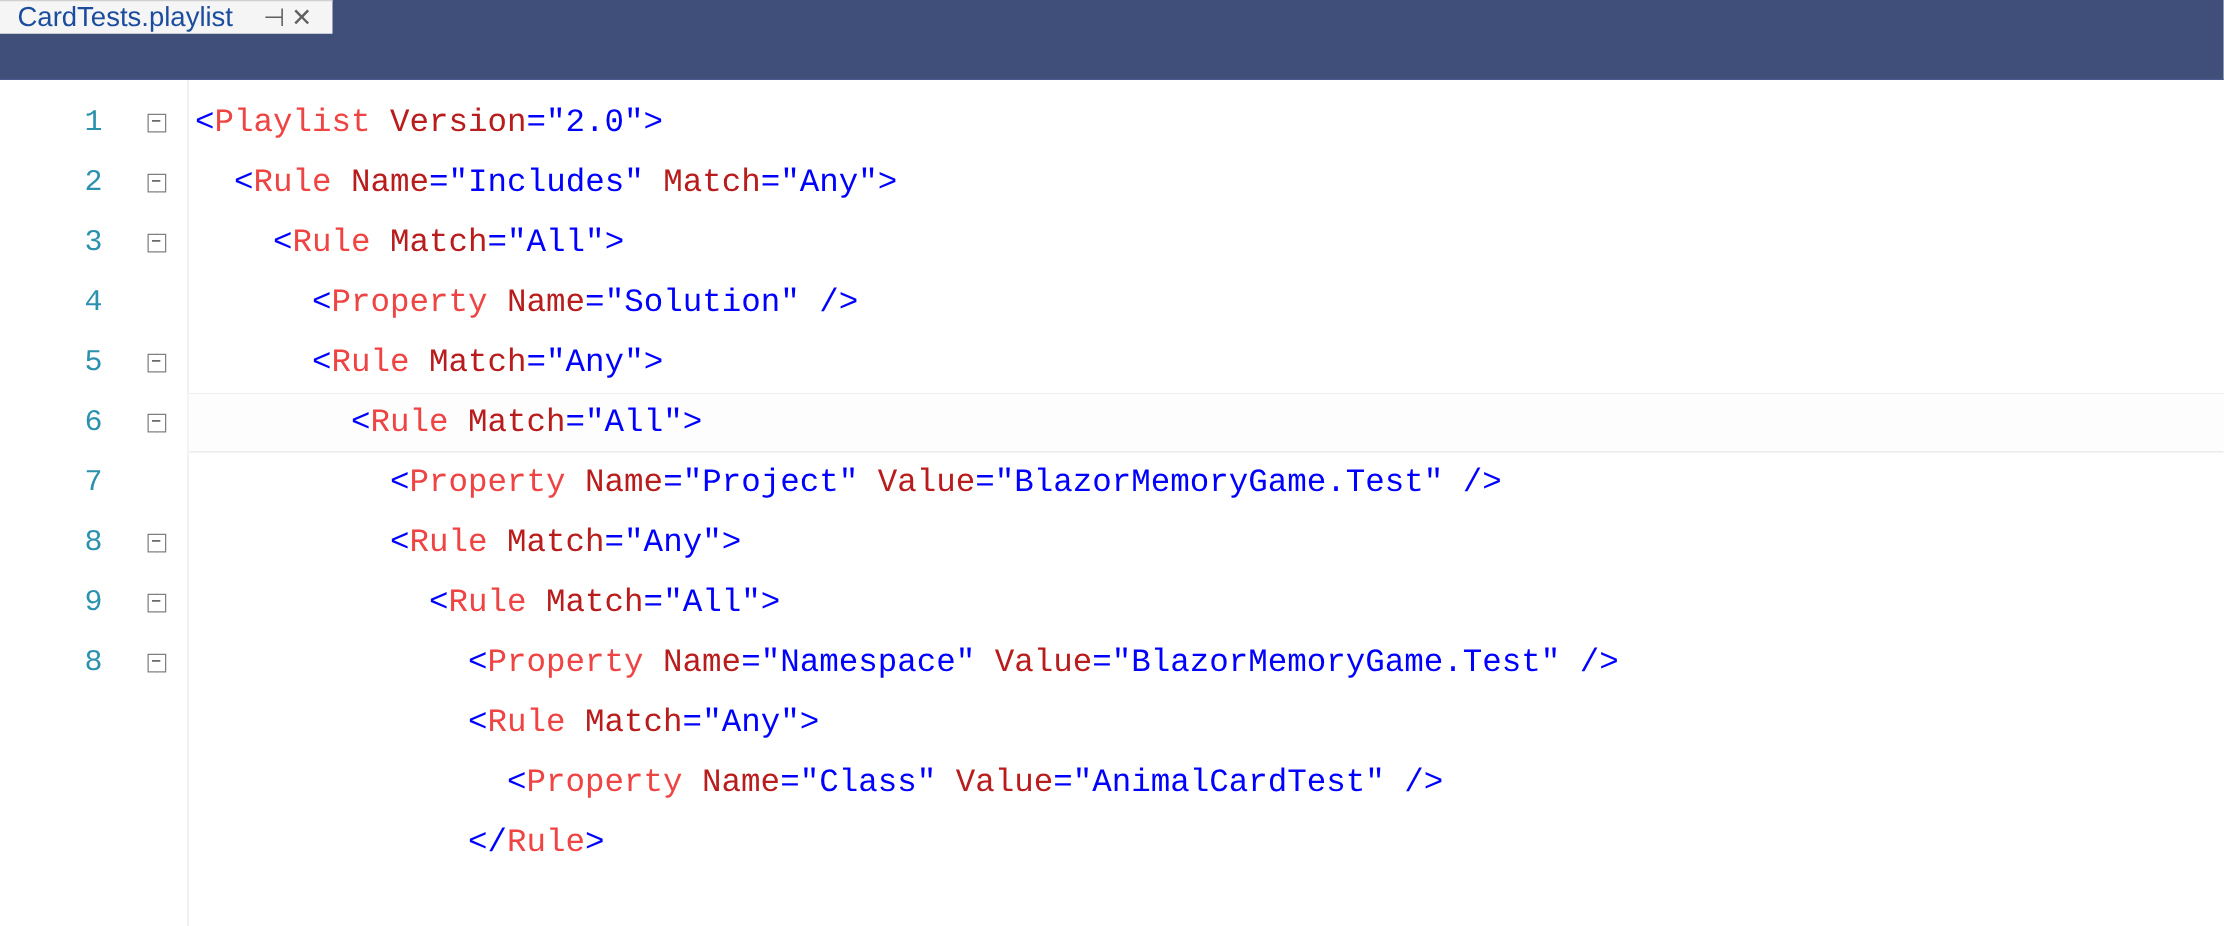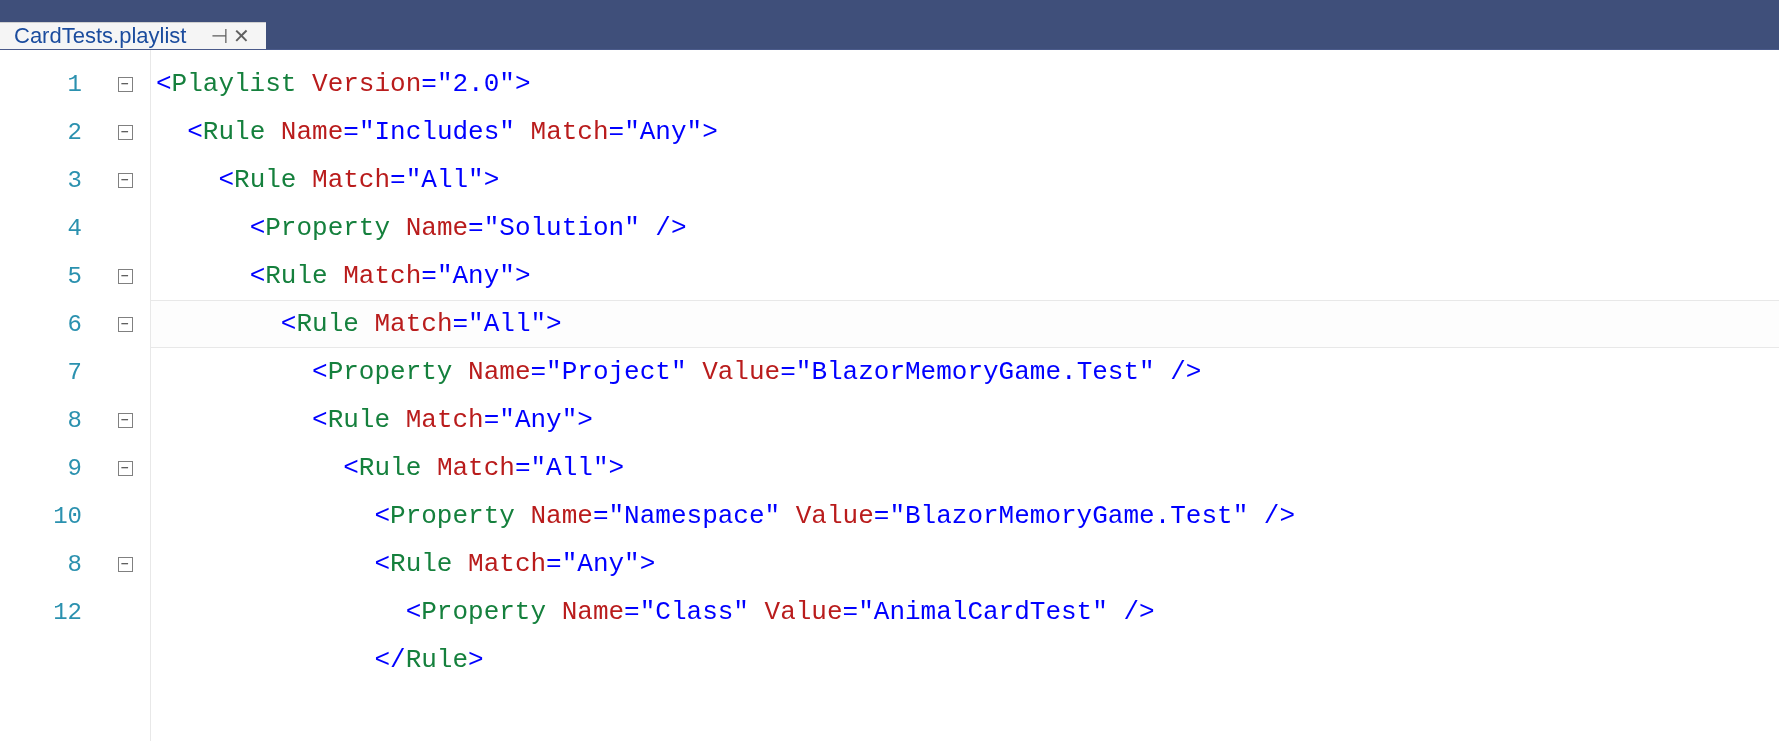--- a/index.html
+++ b/index.html
@@ -7,22 +7,22 @@
     font-family: Consolas, 'Courier New', monospace;
     font-size: 24px;
     background: #ffffff;
     overflow: hidden;
     width: 1779px;
   }
   .tab-bar {
     display: flex;
     background: #3f4f7a;
     border-bottom: 1px solid #4a5a8a;
-    height: 50px;
-    align-items: flex-end;
+    height: 64px;
+    align-items: flex-start;
   }
   .tab {
     display: flex;
     align-items: center;
     padding: 0 14px;
     font-family: 'Segoe UI', Tahoma, sans-serif;
     font-size: 22px;
     white-space: nowrap;
   }
   .tab.active {
@@ -106,21 +106,21 @@
     align-items: center;
     white-space: pre;
     padding-left: 5px;
     font-size: 26px;
   }
   .code-line.highlight {
     background: #fdfdfd;
     box-shadow: inset 0 1px 0 #e8e8e8, inset 0 -1px 0 #e8e8e8;
   }
   .p  { color: #0000ff; }  
-  .el { color: #15803d; }  
+  .el { color: #ef4444; }  
   .at { color: #b91c1c; }  
   .eq { color: #0000ff; }  
   .st { color: #0000ff; }  
 </style>
 </head>
 <body>
 
 <div class="tab-bar">
   <div class="tab active">
     <span class="tab-text">CardTests.playlist</span>
@@ -175,32 +175,24 @@
           <div class="box">−</div>
         </div>
       </div>
       <div class="row">
         <div class="line-num">9</div>
         <div class="fold">
           <div class="box">−</div>
         </div>
       </div>
       <div class="row">
-        <div class="line-num">10</div>
-        <div class="fold"></div>
-      </div>
-      <div class="row">
         <div class="line-num">8</div>
         <div class="fold">
           <div class="box">−</div>
         </div>
-      </div>
-      <div class="row">
-        <div class="line-num">12</div>
-        <div class="fold"></div>
       </div>
     </div>
   <div class="code" id="code">
       <div class="code-line"><span></span><span class="p">&lt;</span><span class="el">Playlist</span><span> </span><span class="at">Version</span><span class="eq">=</span><span class="st">"2.0"</span><span class="p">&gt;</span></div>
       <div class="code-line"><span>  </span><span class="p">&lt;</span><span class="el">Rule</span><span> </span><span class="at">Name</span><span class="eq">=</span><span class="st">"Includes"</span><span> </span><span class="at">Match</span><span class="eq">=</span><span class="st">"Any"</span><span class="p">&gt;</span></div>
       <div class="code-line"><span>    </span><span class="p">&lt;</span><span class="el">Rule</span><span> </span><span class="at">Match</span><span class="eq">=</span><span class="st">"All"</span><span class="p">&gt;</span></div>
       <div class="code-line"><span>      </span><span class="p">&lt;</span><span class="el">Property</span><span> </span><span class="at">Name</span><span class="eq">=</span><span class="st">"Solution"</span><span> </span><span class="p">/&gt;</span></div>
       <div class="code-line"><span>      </span><span class="p">&lt;</span><span class="el">Rule</span><span> </span><span class="at">Match</span><span class="eq">=</span><span class="st">"Any"</span><span class="p">&gt;</span></div>
       <div class="code-line highlight"><span>        </span><span class="p">&lt;</span><span class="el">Rule</span><span> </span><span class="at">Match</span><span class="eq">=</span><span class="st">"All"</span><span class="p">&gt;</span></div>
       <div class="code-line"><span>          </span><span class="p">&lt;</span><span class="el">Property</span><span> </span><span class="at">Name</span><span class="eq">=</span><span class="st">"Project"</span><span> </span><span class="at">Value</span><span class="eq">=</span><span class="st">"BlazorMemoryGame.Test"</span><span> </span><span class="p">/&gt;</span></div>

